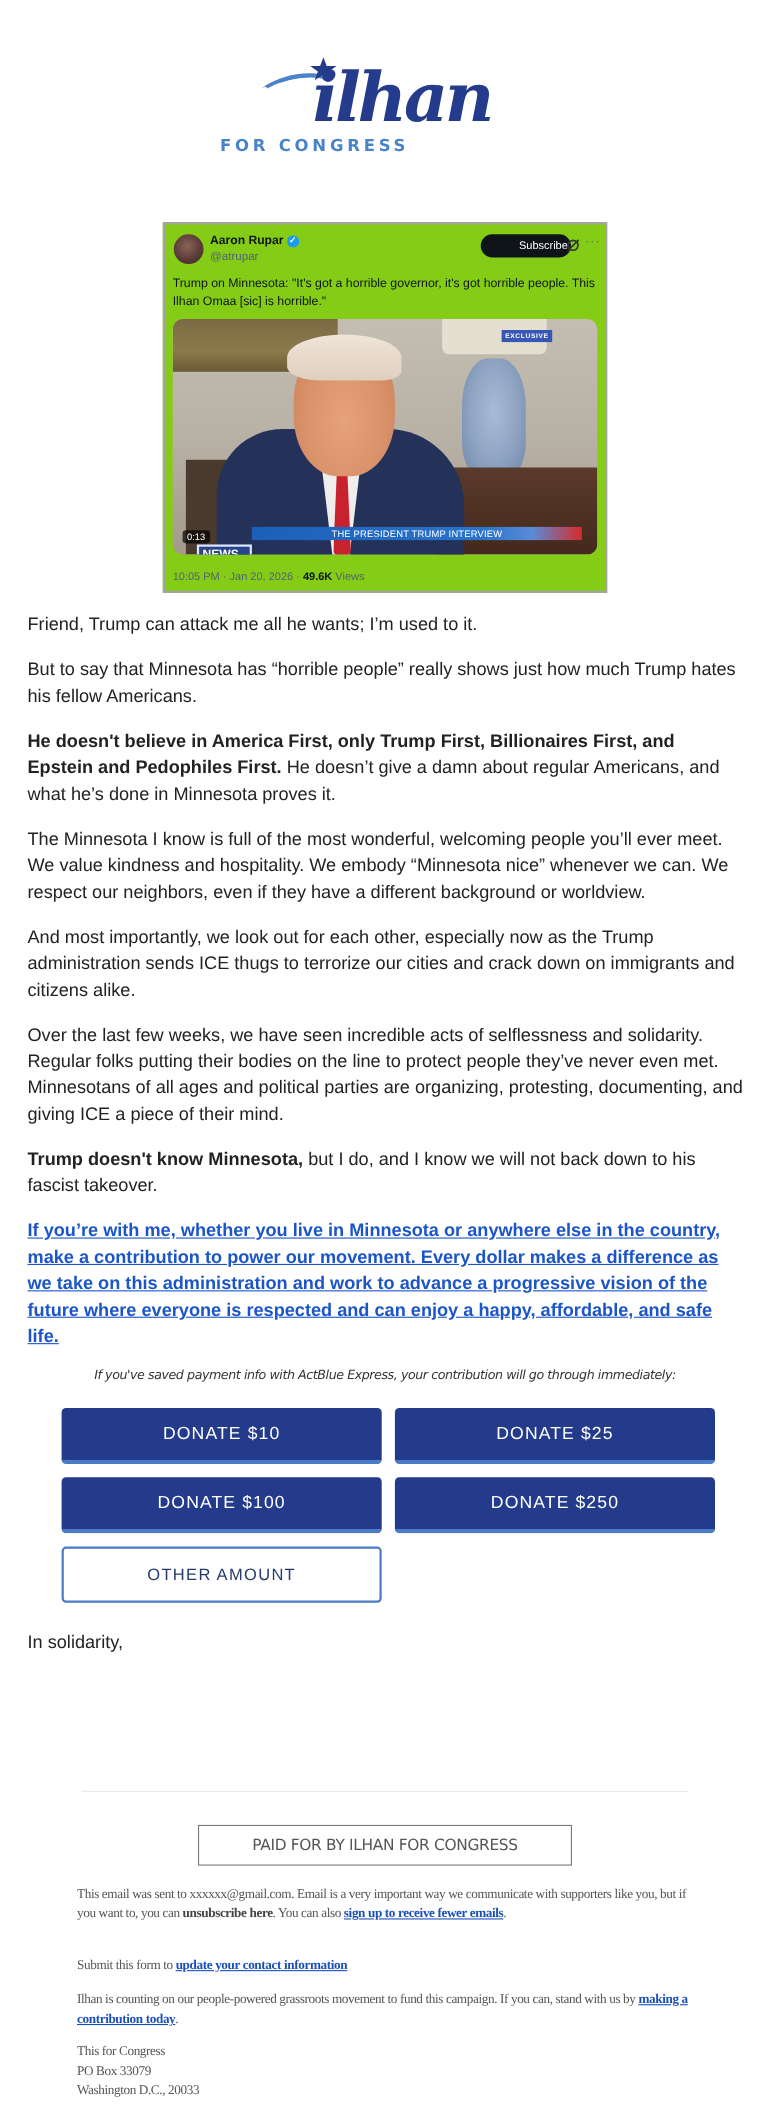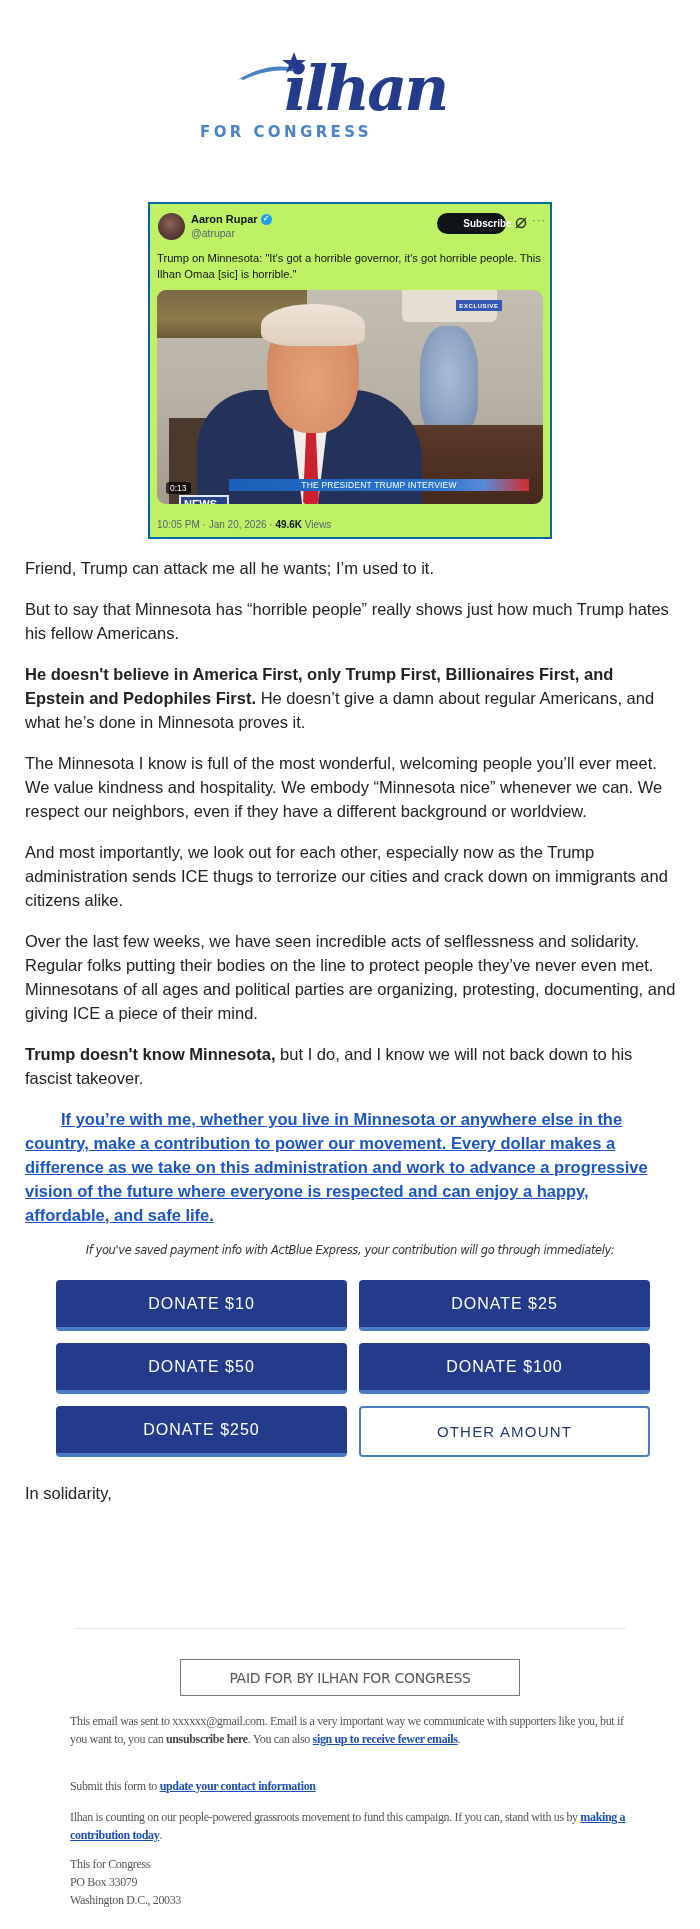--- a/index.html
+++ b/index.html
@@ -32,22 +32,22 @@
     font-size: 15px;
     letter-spacing: 3.4px;
     color: #4a83c8;
     padding-left: 12px;
   }
   
   .tweet {
     position: absolute;
     left: 148px; top: 202px;
     width: 404px; height: 337px;
-    border: 2px solid #0369a1;
-    background: #bef264;
+    border: 2px solid #a3a3a3;
+    background: #84cc16;
   }
   .tw-avatar {
     position: absolute; left: 8px; top: 9px;
     width: 27px; height: 27px; border-radius: 50%;
     background: radial-gradient(circle at 45% 40%, #8a6456 0%, #5a3c38 55%, #3b2626 100%);
   }
   .tw-name {
     position: absolute; left: 41px; top: 9px;
     font-size: 11px; font-weight: bold; color: #0f1419;
     display: flex; align-items: center; gap: 3px;
@@ -57,23 +57,23 @@
     background: #1d9bf0; color: #fff; font-size: 8px;
     display: inline-flex; align-items: center; justify-content: center;
     line-height: 1;
   }
   .tw-handle {
     position: absolute; left: 41px; top: 23px;
     font-size: 10.5px; color: #536471;
   }
   .tw-subscribe {
     position: absolute; left: 287px; top: 9px;
-    width: 69px; height: 21px; border-radius: 11px;
+    width: 82px; height: 21px; border-radius: 11px;
     background: #0f1419; color: #fff;
-    font-size: 10px; font-weight: bold;
+    font-size: 10px; font-weight: normal;
     display: flex; align-items: center; justify-content: center; padding-left: 32px;
   }
   .tw-grok {
     position: absolute; left: 364px; top: 12px;
     width: 14px; height: 14px;
   }
   .tw-more {
     position: absolute; left: 382px; top: 10px;
     font-size: 11px; color: #536471; letter-spacing: 1px;
   }
@@ -166,21 +166,21 @@
   }
   .tw-meta b { color: #0f1419; }
 
   
   .content {
     position: absolute; left: 25px; top: 556px; width: 652px;
     font-size: 16.5px; line-height: 24px; color: #222;
   }
   .content p { margin-bottom: 17px; }
   .content a.cta {
-    color: #1b55c8; font-weight: bold; text-decoration: underline; margin-left: 36px;
+    color: #1b55c8; font-weight: bold; text-decoration: underline;
   }
   .content p.cta-p { margin-bottom: 20px; }
 
   .note {
     position: absolute; left: 0; top: 1243px; width: 700px;
     text-align: center; font-size: 11.5px; font-style: italic; color: #333;
     font-family: "DejaVu Sans", sans-serif; letter-spacing: -0.4px;
   }
 
   
@@ -295,21 +295,20 @@
   <p>Over the last few weeks, we have seen incredible acts of selflessness and solidarity. Regular folks putting their bodies on the line to protect people they’ve never even met. Minnesotans of all ages and political parties are organizing, protesting, documenting, and giving ICE a piece of their mind.</p>
   <p><b>Trump doesn't know Minnesota,</b><span> but I do, and I know we will not back down to his fascist takeover.</span></p>
   <p class="cta-p"><a class="cta" href="#">If you’re with me, whether you live in Minnesota or anywhere else in the country, make a contribution to power our movement. Every dollar makes a difference as we take on this administration and work to advance a progressive vision of the future where everyone is respected and can enjoy a happy, affordable, and safe life.</a></p>
 </div>
 
 <div class="note">If you've saved payment info with ActBlue Express, your contribution will go through immediately:</div>
 
 <div class="donate-grid">
   <div class="donate-btn">DONATE $10</div>
   <div class="donate-btn">DONATE $25</div>
-  <div class="donate-btn">DONATE $50</div>
   <div class="donate-btn">DONATE $100</div>
   <div class="donate-btn">DONATE $250</div>
   <div class="donate-btn other">OTHER AMOUNT</div>
 </div>
 
 <div class="signoff">
   <p>In solidarity,</p>
 </div>
 
 <div class="divider"></div>

